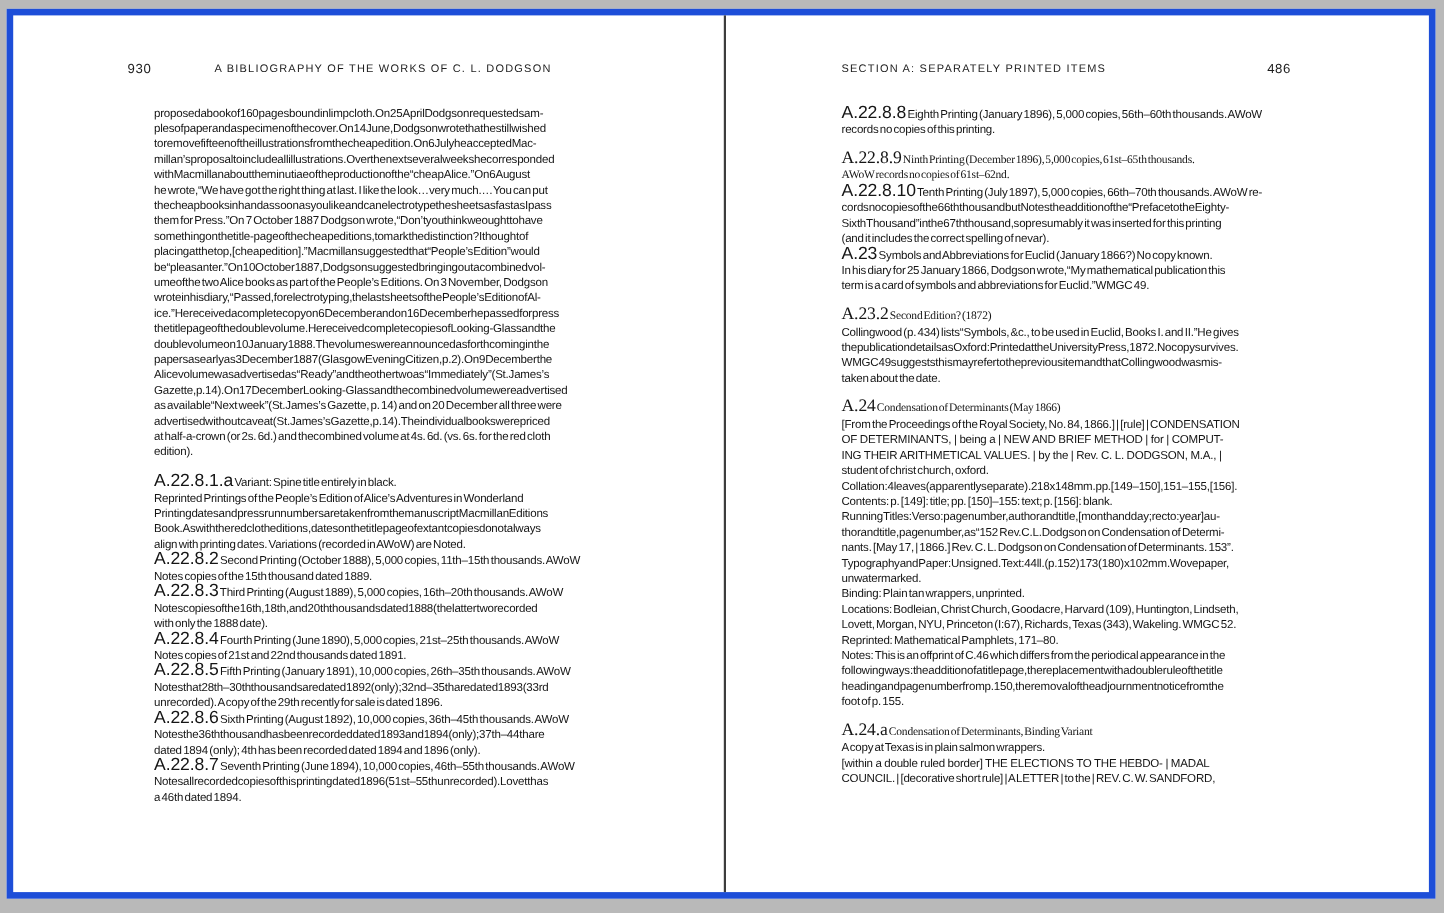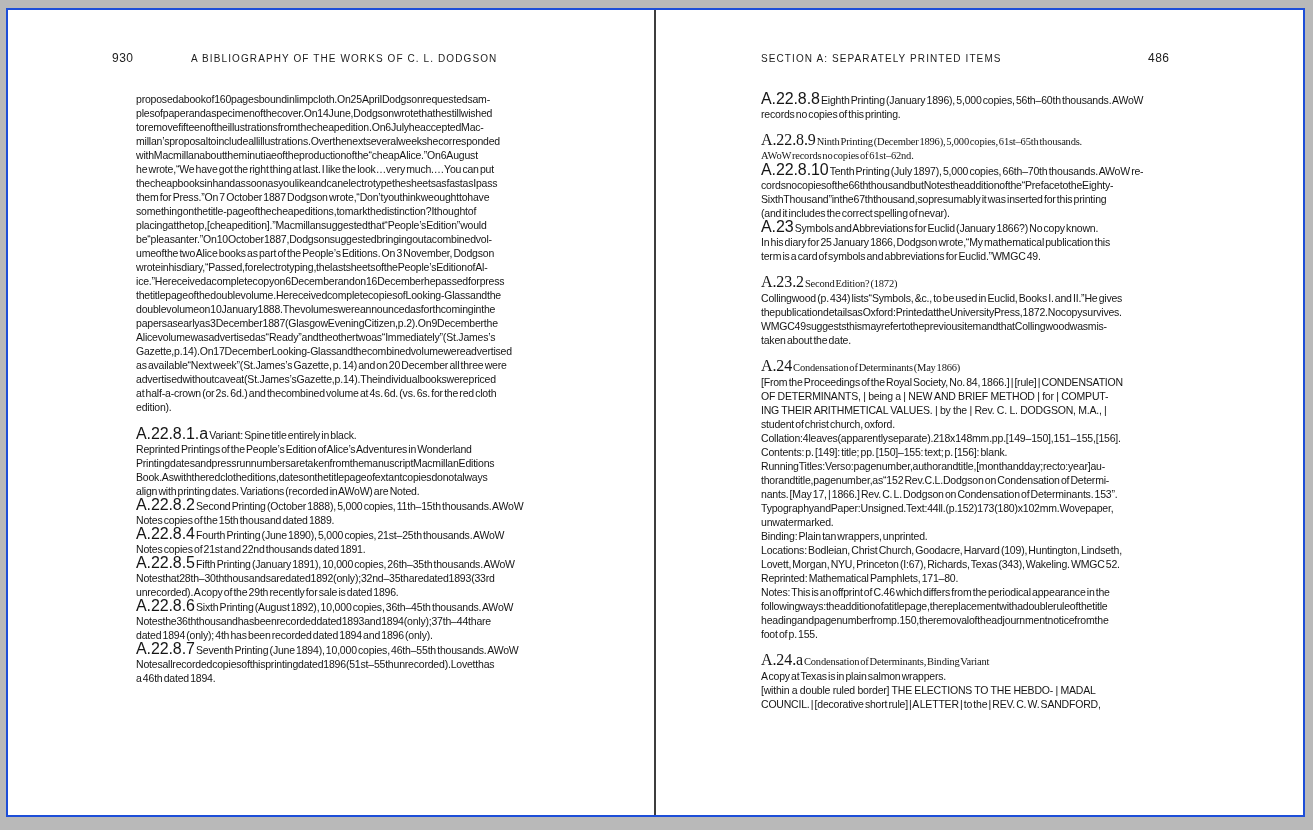--- a/index.html
+++ b/index.html
@@ -3,21 +3,21 @@
 <meta charset="utf-8">
 <style>
   html,body{margin:0;padding:0;}
   body{
     width:1313px;height:830px;position:relative;overflow:hidden;
     background:#b9b9b9;
     font-family:"Liberation Sans", sans-serif;
   }
   .spread{
     position:absolute;left:6px;top:8px;right:8px;bottom:13px;
-    background:#ffffff;border:2px solid #1d4ed8;
+    background:#ffffff;border:6px solid #1d4ed8;
     display:flex;
   }
   .page{position:relative;height:100%;}
   .page.left{width:646px;flex:0 0 646px;}
   .divider{width:2px;flex:0 0 2px;background:#3d3d3d;height:100%;}
   .page.right{flex:1 1 auto;}
   .runtitle{
     position:absolute;top:43px;
     font-size:10px;letter-spacing:1.1px;color:#1c1c1c;white-space:nowrap;
   }
@@ -87,20 +87,25 @@
       <p class="para">
           <span class="lines">PrintingdatesandpressrunnumbersaretakenfromthemanuscriptMacmillanEditions
 Book.Aswiththeredclotheditions,datesonthetitlepageofextantcopiesdonotalways
 align with printing dates. Variations (recorded in AWoW) are Noted.</span>
         </p>
       <p class="para">
           <span class="l1"><span class="enum">A.22.8.2</span> <span>Second Printing (October 1888), 5,000 copies, 11th–15th thousands. AWoW</span></span>
           <span class="lines">Notes copies of the 15th thousand dated 1889.</span>
         </p>
       <p class="para">
+          <span class="l1"><span class="enum">A.22.8.3</span> <span>Third Printing (August 1889), 5,000 copies, 16th–20th thousands. AWoW</span></span>
+          <span class="lines">Notescopiesofthe16th,18th,and20ththousandsdated1888(thelattertworecorded
+with only the 1888 date).</span>
+        </p>
+      <p class="para">
           <span class="l1"><span class="enum">A.22.8.4</span> <span>Fourth Printing (June 1890), 5,000 copies, 21st–25th thousands. AWoW</span></span>
           <span class="lines">Notes copies of 21st and 22nd thousands dated 1891.</span>
         </p>
       <p class="para">
           <span class="l1"><span class="enum">A.22.8.5</span> <span>Fifth Printing (January 1891), 10,000 copies, 26th–35th thousands. AWoW</span></span>
           <span class="lines">Notesthat28th–30ththousandsaredated1892(only);32nd–35tharedated1893(33rd
 unrecorded). A copy of the 29th recently for sale is dated 1896.</span>
         </p>
       <p class="para">
           <span class="l1"><span class="enum">A.22.8.6</span> <span>Sixth Printing (August 1892), 10,000 copies, 36th–45th thousands. AWoW</span></span>

